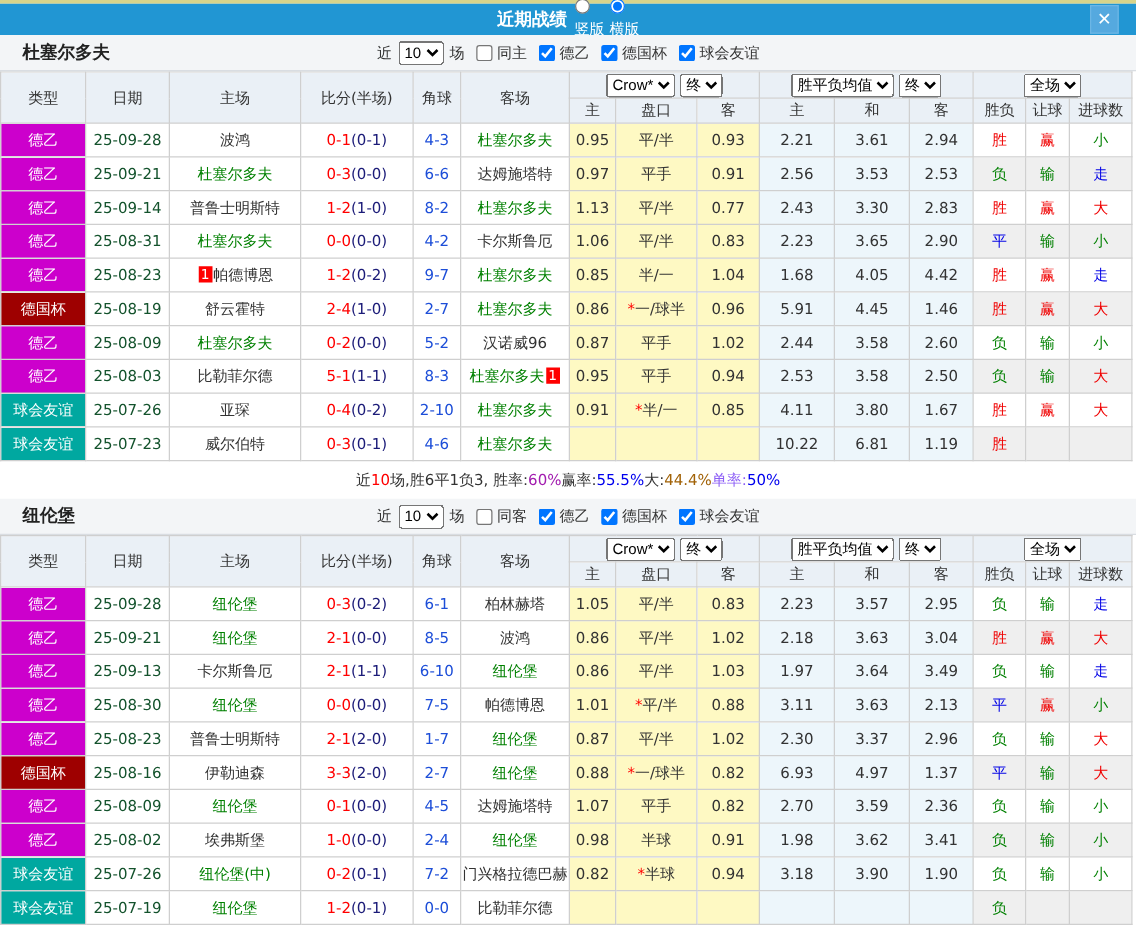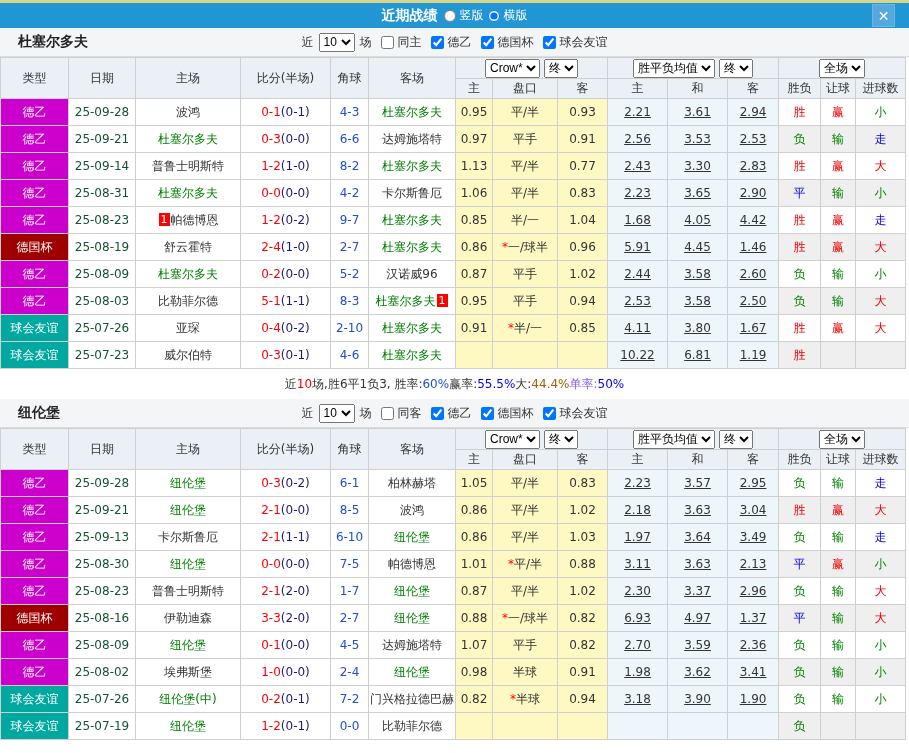--- a/index.html
+++ b/index.html
@@ -8,21 +8,21 @@
     width:909px; height:753px; overflow:hidden;
     font-family:"DejaVu Sans","Liberation Sans",sans-serif;
     font-size:12px; color:#333;
   }
   .top-strip { height:3px; background:#D8D48A; }
   .titlebar {
     height:25px; background:#2196D3; position:relative;
     display:flex; align-items:center; justify-content:center; gap:4px;
   }
   .titlebar .tb-title { color:#fff; font-weight:bold; font-size:14px; margin-right:2px; }
-  .titlebar label { color:#fff; font-size:12px; display:flex; align-items:center; gap:4px; }
+  .titlebar label { color:#fff; font-size:12px; display:flex; align-items:flex-start; gap:4px;flex-direction:column; }
   .titlebar input[type=radio] { width:12px; height:12px; }
   .close-btn {
     position:absolute; right:14px; top:1px; width:23px; height:23px;
     background:#55A9DF; color:#fff; font-weight:bold; font-size:14px;
     display:flex; align-items:center; justify-content:center; border:1px solid #6cb6e5;
     cursor:pointer; line-height:1;
   }
   .section-head {
     height:29px; background:#F3F5F7; border-bottom:1px solid #D9DDE2;
     position:relative; display:flex; align-items:center; justify-content:center;
@@ -38,21 +38,21 @@
     font-weight:normal; overflow:hidden; white-space:nowrap;
   }
   thead th { background:#EAF0F6; color:#333; font-size:12px; }
   thead tr.h1 th { height:21px; }
   thead tr.h2 th { height:20px; }
   thead select { font-size:12px; height:19px; margin:0 2px; }
   tbody tr { height:27px; background:#fff; }
   td.type { color:#fff; font-size:12px; }
   td.date { color:#14532d; }
   td.odd, td.pank { background:#fef9c3; }
-  td.mean { background:#EDF6FB;text-decoration:underline; }
+  td.mean { background:#EDF6FB; }
   tr.even td.res { background:#EFEFEF; }
   .team-focus { color:#008000; }
   .team-other { color:#333; }
   .ft { color:#FF0000; }
   .ht { color:#1B1B78; }
   td.corner { color:#1d4ed8; }
   .red-badge {
     display:inline-block; background:#FF0000; color:#fff; font-size:11px; line-height:13px;
     padding:0 2px; margin:0 1px; vertical-align:1px;
   }
@@ -308,21 +308,21 @@
           <td class="res" style="color: rgb(240, 0, 0);">胜</td>
           <td class="res"></td>
           <td class="res"></td>
         </tr>
       </tbody>
     </table>
     <div class="summary">
       <span style="color: rgb(51, 51, 51);">近</span>
       <span style="color: rgb(255, 0, 0);">10</span>
       <span style="color: rgb(51, 51, 51);">场,胜6平1负3, 胜率:</span>
-      <span style="color: #1d4ed8;">60%</span>
+      <span style="color: #a21caf;">60%</span>
       <span style="color: rgb(51, 51, 51);"> 赢率:</span>
       <span style="color: rgb(0, 0, 238);">55.5%</span>
       <span style="color: rgb(51, 51, 51);"> 大:</span>
       <span style="color: #a16207;">44.4%</span>
       <span style="color: #8b5cf6;"> 单率:</span>
       <span style="color: rgb(0, 0, 238);">50%</span>
     </div>
     <div class="section-head">
       <span class="team-title">纽伦堡</span>
       <div class="filters">

